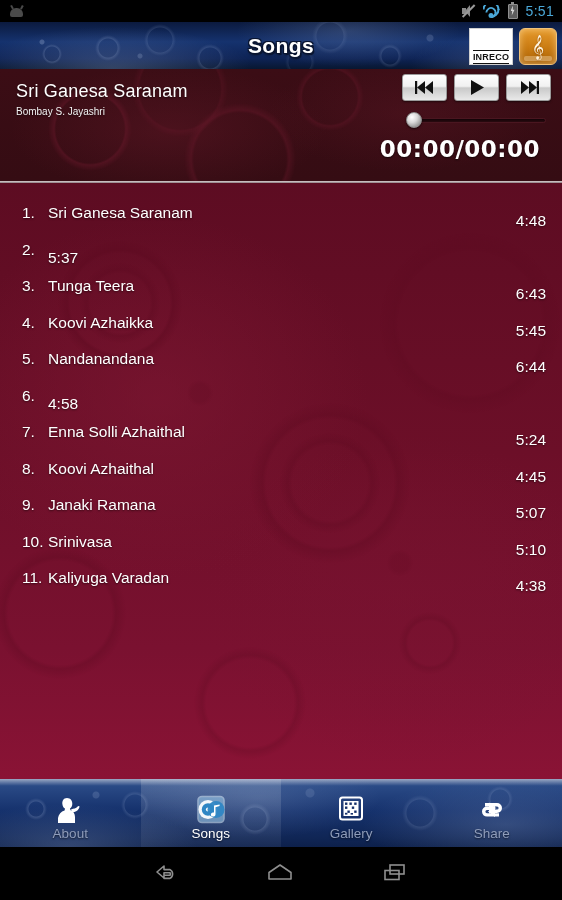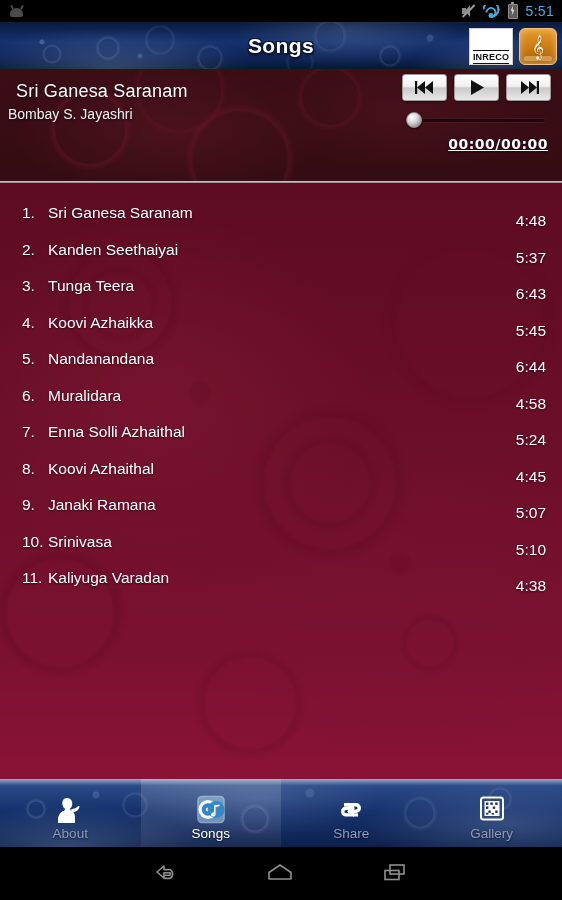--- a/index.html
+++ b/index.html
@@ -133,22 +133,22 @@
       radial-gradient(circle 48px at 90px 60px, rgba(110,26,46,0) 0 34px, rgba(110,26,46,.45) 36px, rgba(110,26,46,0) 42px),
       radial-gradient(circle 64px at 240px 90px, rgba(110,26,46,0) 0 46px, rgba(110,26,46,.38) 49px, rgba(110,26,46,0) 56px),
       radial-gradient(circle 40px at 330px 28px, rgba(110,26,46,0) 0 27px, rgba(110,26,46,.34) 29px, rgba(110,26,46,0) 34px),
       radial-gradient(circle 56px at 180px 20px, rgba(110,26,46,0) 0 40px, rgba(110,26,46,.28) 42px, rgba(110,26,46,0) 48px);
   }
   .np-title{
     position:absolute; left:16px; top:12px; color:#fff;
     font-size:18px; letter-spacing:.2px; text-shadow:0 1px 2px rgba(0,0,0,.6);
   }
   .np-artist{
-    position:absolute; left:8px; top:37px; color:#f2f2f2;
-    font-size:14px; text-shadow:0 1px 2px rgba(0,0,0,.6);
+    position:absolute; left:16px; top:37px; color:#f2f2f2;
+    font-size:10px; text-shadow:0 1px 2px rgba(0,0,0,.6);
   }
   .controls{ position:absolute; right:11px; top:5px; display:flex; gap:7px; }
   .ctrl{
     width:45px; height:27px; border-radius:3px;
     background:linear-gradient(180deg,#fdfdfd 0%, #f1f1f1 45%, #c9c9c9 52%, #e9e9e9 100%);
     border:1px solid #9a9a9a;
     display:flex; align-items:center; justify-content:center;
     box-shadow:0 1px 2px rgba(0,0,0,.5);
   }
   .ctrl svg{ display:block; }
@@ -159,25 +159,24 @@
     position:absolute; left:9px; right:0; top:6px; height:5px; border-radius:3px;
     background:linear-gradient(180deg,#120306,#2a0a10);
     border:1px solid #4a1620;
   }
   .seek .thumb{
     position:absolute; left:0; top:0; width:16px; height:16px; border-radius:50%;
     background:radial-gradient(circle at 35% 30%, #ffffff 0%, #d8d8d8 40%, #9a9a9a 75%, #cfcfcf 100%);
     border:1px solid #8c8c8c; box-shadow:0 1px 2px rgba(0,0,0,.6);
   }
   .timecode{
-    position:absolute; right:14px; top:67px; color:#fff;
-    font-size:14px; font-weight:bold; letter-spacing:.5px;
+    position:absolute; right:22px; top:67px; color:#fff;
+    font-size:23px; font-weight:bold; letter-spacing:.5px;
     font-family:"DejaVu Sans", sans-serif;
     text-shadow:0 1px 2px rgba(0,0,0,.7);
-    text-decoration:underline;
   }
   .divider{
     position:absolute; left:0; top:181px; width:562px; height:2px;
     background:linear-gradient(180deg,#d9d2d4,#8c7a7e);
   }
 
   
   .list{
     position:absolute; left:0; top:183px; width:562px; height:596px;
     background:
@@ -334,41 +333,39 @@
   <div class="list">
     <div class="pat"></div>
     <div class="rows" id="rows">
         <div class="row">
           <span class="num">1.</span>
           <span class="name">Sri Ganesa Saranam</span>
           <span class="dur">4:48</span>
         </div>
         <div class="row">
           <span class="num">2.</span>
-          <span class="name">Kanden Seethaiyai</span>
           <span class="dur">5:37</span>
         </div>
         <div class="row">
           <span class="num">3.</span>
           <span class="name">Tunga Teera</span>
           <span class="dur">6:43</span>
         </div>
         <div class="row">
           <span class="num">4.</span>
           <span class="name">Koovi Azhaikka</span>
           <span class="dur">5:45</span>
         </div>
         <div class="row">
           <span class="num">5.</span>
           <span class="name">Nandanandana</span>
           <span class="dur">6:44</span>
         </div>
         <div class="row">
           <span class="num">6.</span>
-          <span class="name">Muralidara</span>
           <span class="dur">4:58</span>
         </div>
         <div class="row">
           <span class="num">7.</span>
           <span class="name">Enna Solli Azhaithal</span>
           <span class="dur">5:24</span>
         </div>
         <div class="row">
           <span class="num">8.</span>
           <span class="name">Koovi Azhaithal</span>
@@ -410,30 +407,20 @@
         <svg width="32" height="30" viewBox="0 0 32 30">
           <rect x="3" y="1.5" width="26" height="26" rx="4" fill="#9fd0ef" opacity=".55" stroke="#d9eefb" stroke-width="1.6"></rect>
           <circle cx="13" cy="14.5" r="9.5" fill="#ffffff" opacity=".92"></circle>
           <circle cx="13" cy="14.5" r="6.2" fill="#2f86c4"></circle>
           <circle cx="13" cy="14.5" r="2.1" fill="#ffffff"></circle>
           <circle cx="21" cy="14.5" r="8.5" fill="#2f86c4" opacity=".95"></circle>
           <path d="M19 10.5 L19 17.6 A2.3 2.0 0 1 0 20.5 19.4 L20.5 12.2 L24.6 11.1 L24.6 9.4 Z" fill="#ffffff"></path>
         </svg>
       </span>
       <span class="lbl">Songs</span>
-    </div>
-
-    <div class="tab">
-      <span class="ic">
-        <svg width="32" height="30" viewBox="0 0 32 30">
-          <path d="M9 8 L21 8 A5 5 0 0 1 21 18 L19 18 L19 22 L12 16.5 L19 11 L19 14.6 L21 14.6 A1.6 1.6 0 0 0 21 11.4 L9 11.4 Z" fill="#ffffff"></path>
-          <path d="M23 21.6 L11 21.6 A5 5 0 0 1 11 11.6 L13 11.6 L13 7.6 L20 13.1 L13 18.6 L13 15 L11 15 A1.6 1.6 0 0 0 11 18.2 L23 18.2 Z" fill="#ffffff"></path>
-        </svg>
-      </span>
-      <span class="lbl">Share</span>
     </div>
 
     <div class="tab">
       <span class="ic">
         <svg width="32" height="30" viewBox="0 0 32 30">
           <rect x="5" y="2.5" width="22" height="22" rx="2.5" fill="none" stroke="#ffffff" stroke-width="2"></rect>
           <rect x="8.5" y="6" width="15" height="15" fill="#ffffff"></rect>
           <g fill="#16306a">
             <rect x="10" y="7.5" width="2.4" height="2.4"></rect>
               <rect x="14.4" y="7.5" width="2.4" height="2.4"></rect>
@@ -441,20 +428,30 @@
               <rect x="10" y="11.5" width="2.4" height="2.4"></rect>
             <rect x="16.8" y="11.5" width="2.4" height="2.4"></rect>
               <rect x="12.4" y="15.5" width="2.4" height="2.4"></rect>
             <rect x="19.2" y="15.5" width="2.4" height="2.4"></rect>
               <rect x="10" y="17.8" width="2.4" height="1.8"></rect>
             <rect x="15.6" y="18" width="2.4" height="1.6"></rect>
           </g>
         </svg>
       </span>
       <span class="lbl">Gallery</span>
+    </div>
+
+    <div class="tab">
+      <span class="ic">
+        <svg width="32" height="30" viewBox="0 0 32 30">
+          <path d="M9 8 L21 8 A5 5 0 0 1 21 18 L19 18 L19 22 L12 16.5 L19 11 L19 14.6 L21 14.6 A1.6 1.6 0 0 0 21 11.4 L9 11.4 Z" fill="#ffffff"></path>
+          <path d="M23 21.6 L11 21.6 A5 5 0 0 1 11 11.6 L13 11.6 L13 7.6 L20 13.1 L13 18.6 L13 15 L11 15 A1.6 1.6 0 0 0 11 18.2 L23 18.2 Z" fill="#ffffff"></path>
+        </svg>
+      </span>
+      <span class="lbl">Share</span>
     </div>
   </div>
 
   <div class="navbar">
     <span class="nb">
       <svg width="30" height="24" viewBox="0 0 30 24">
         <path d="M6 12 L13 6 L13 9.6 L19 9.6 A5 5 0 0 1 19 18.4 L13 18.4 L13 15.2 L19 15.2 A2.2 2.2 0 0 0 19 12.8 L13 12.8 L13 18 Z" fill="none" stroke="#a8a8a8" stroke-width="1.6" stroke-linejoin="round"></path>
       </svg>
     </span>
     <span class="nb">

